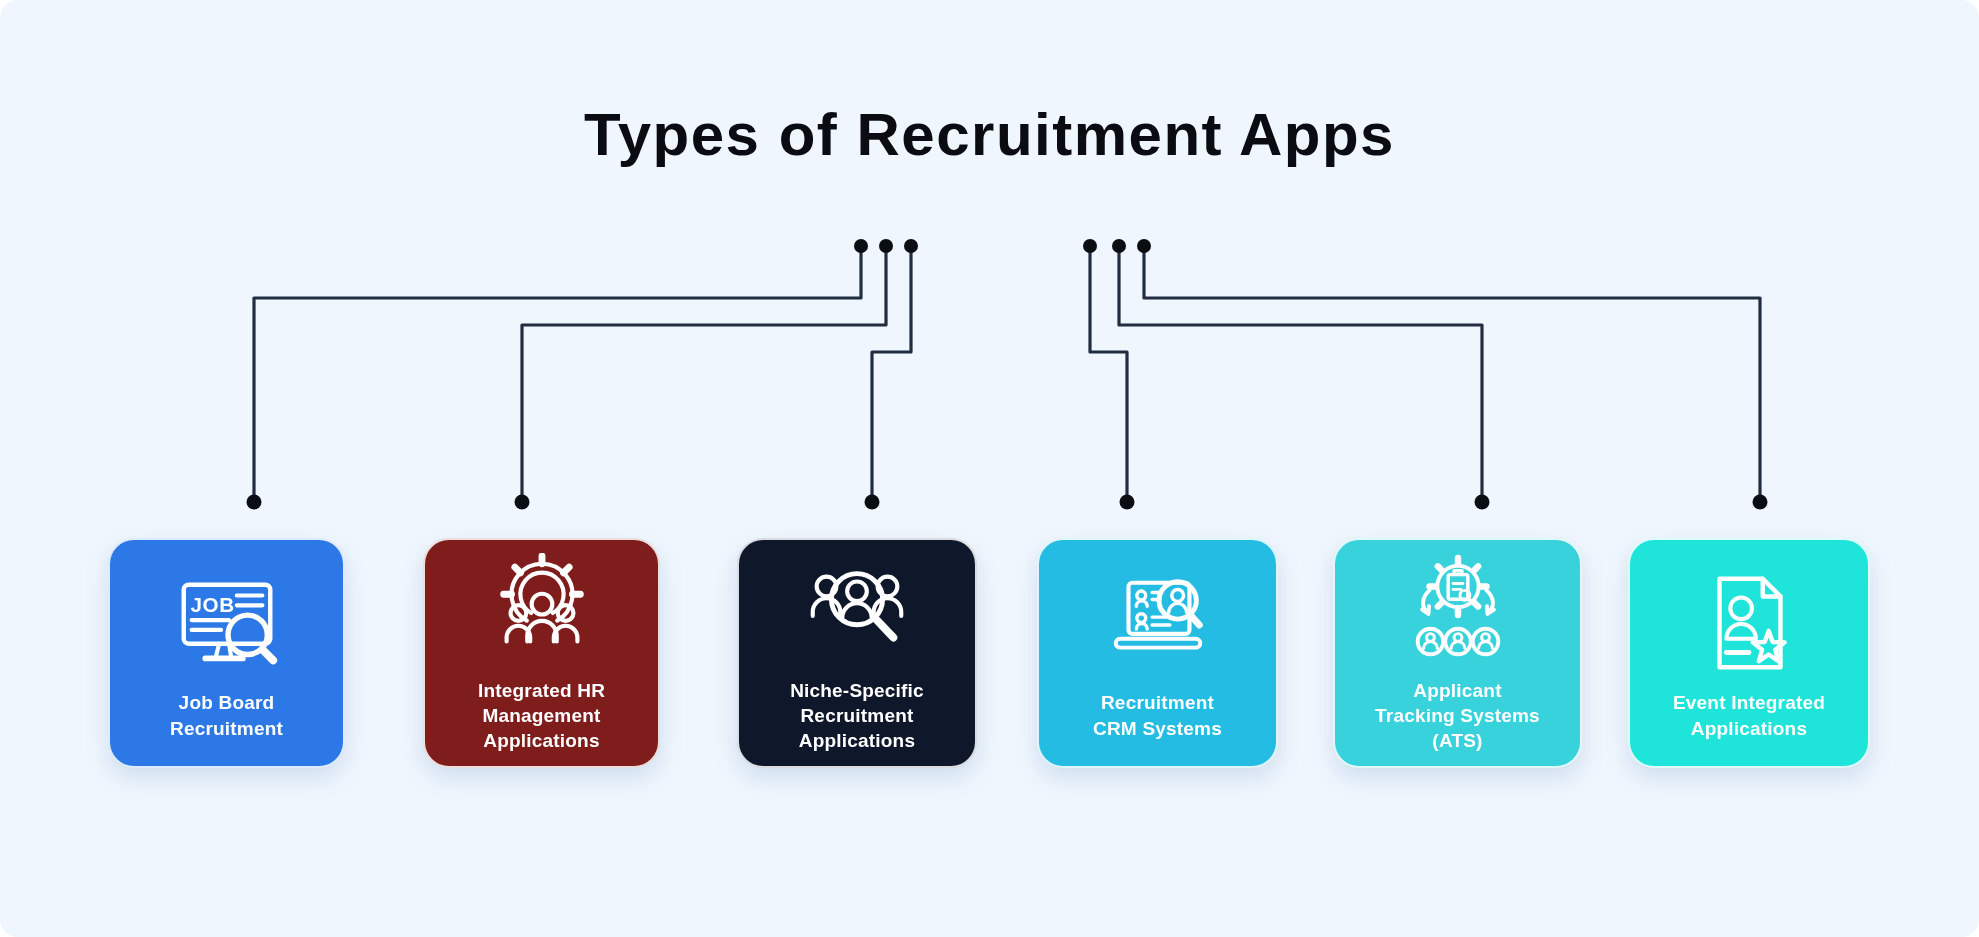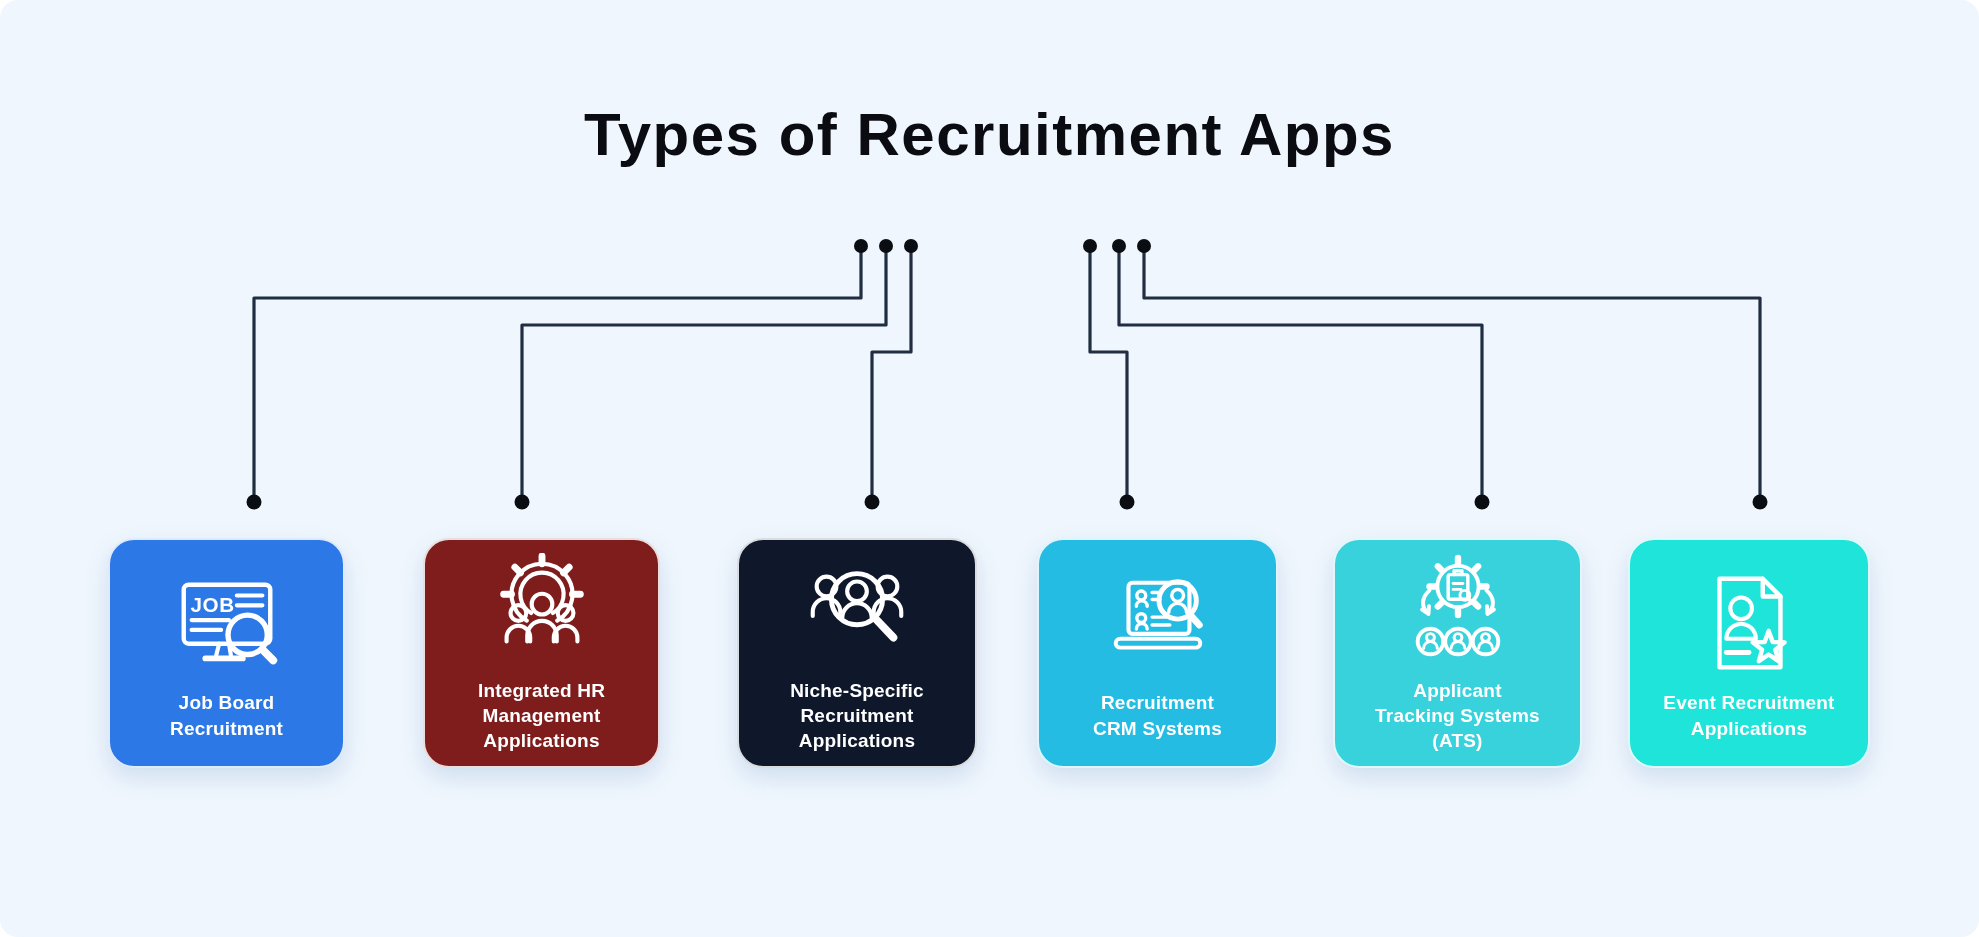--- a/index.html
+++ b/index.html
@@ -180,17 +180,17 @@
     <span class="icon">
       <svg viewBox="0 0 120 120">
         <path d="M30 14 H74 L92 32 V104 H30 Z" stroke-width="4.5"></path>
         <path d="M74 14 V32 H92" stroke-width="4.5"></path>
         <circle cx="52" cy="44" r="11"></circle>
         <path d="M37 75 a15 15 0 0 1 30 0 z"></path>
         <path d="M37 89 H60" stroke-width="5"></path>
         <path d="M80 67 L84.1 78.3 L96.2 78.7 L86.7 86.2 L90 97.8 L80 91 L70 97.8 L73.3 86.2 L63.8 78.7 L75.9 78.3 Z" stroke-width="4.5"></path>
       </svg>
     </span>
-    <span class="card-label">Event Recruitment
+    <span class="card-label">Event Integrated
 Applications</span>
   </div>
 
 </div>
 
 </body></html>

